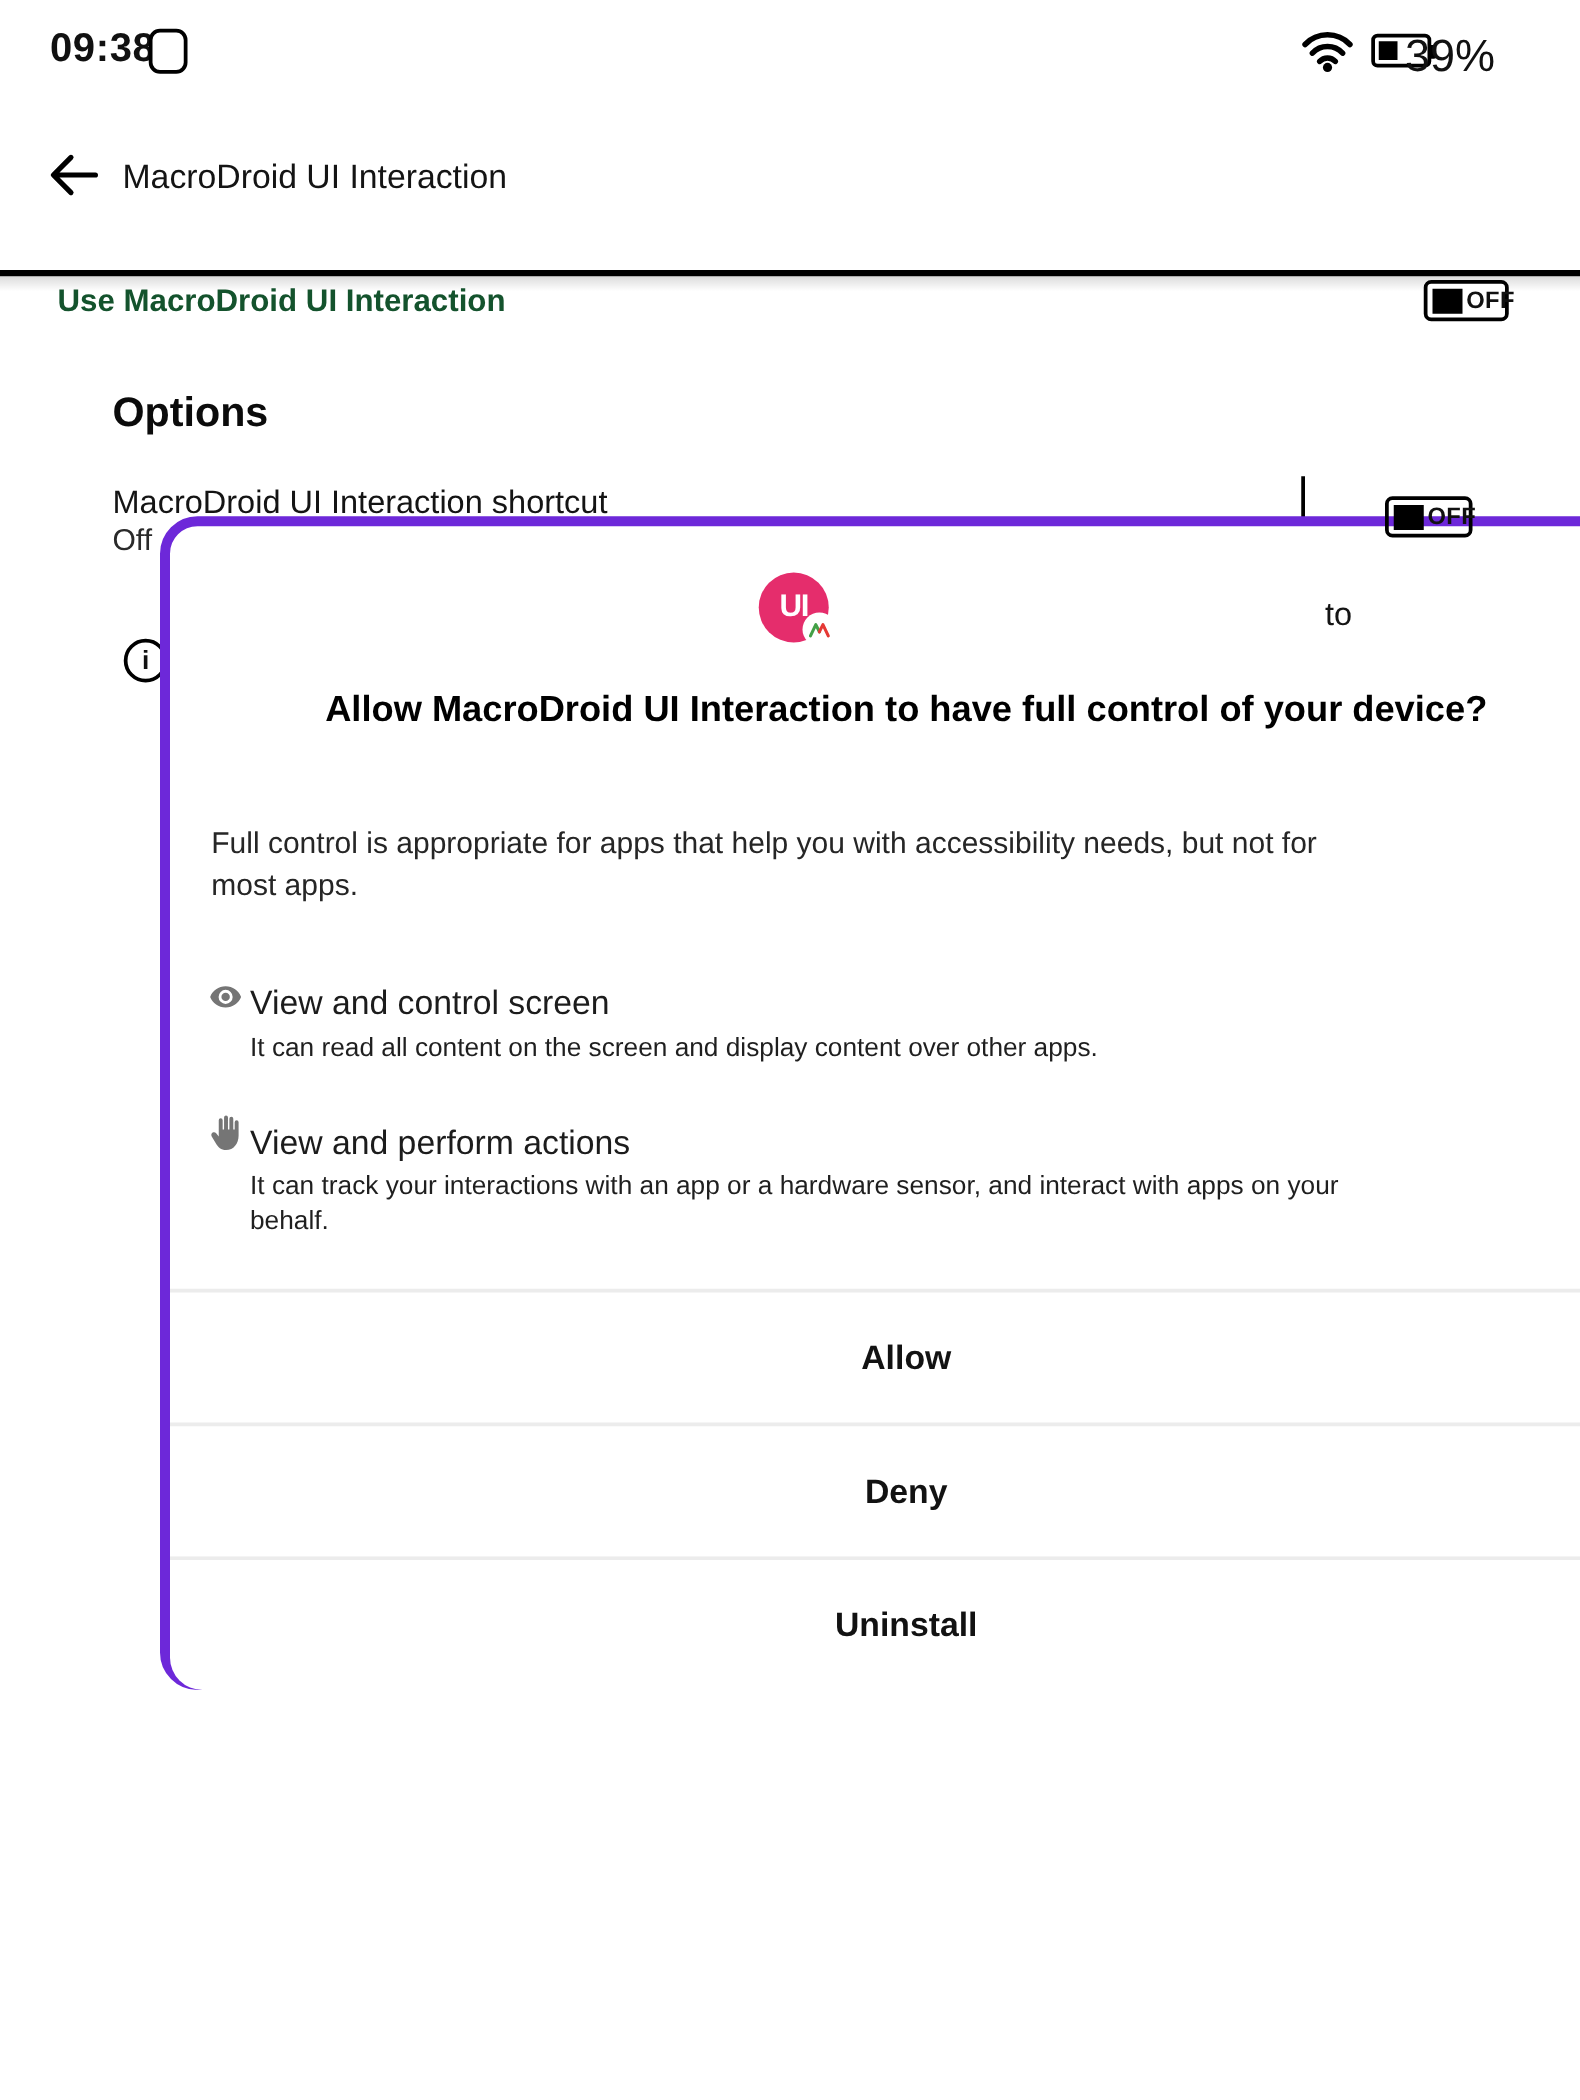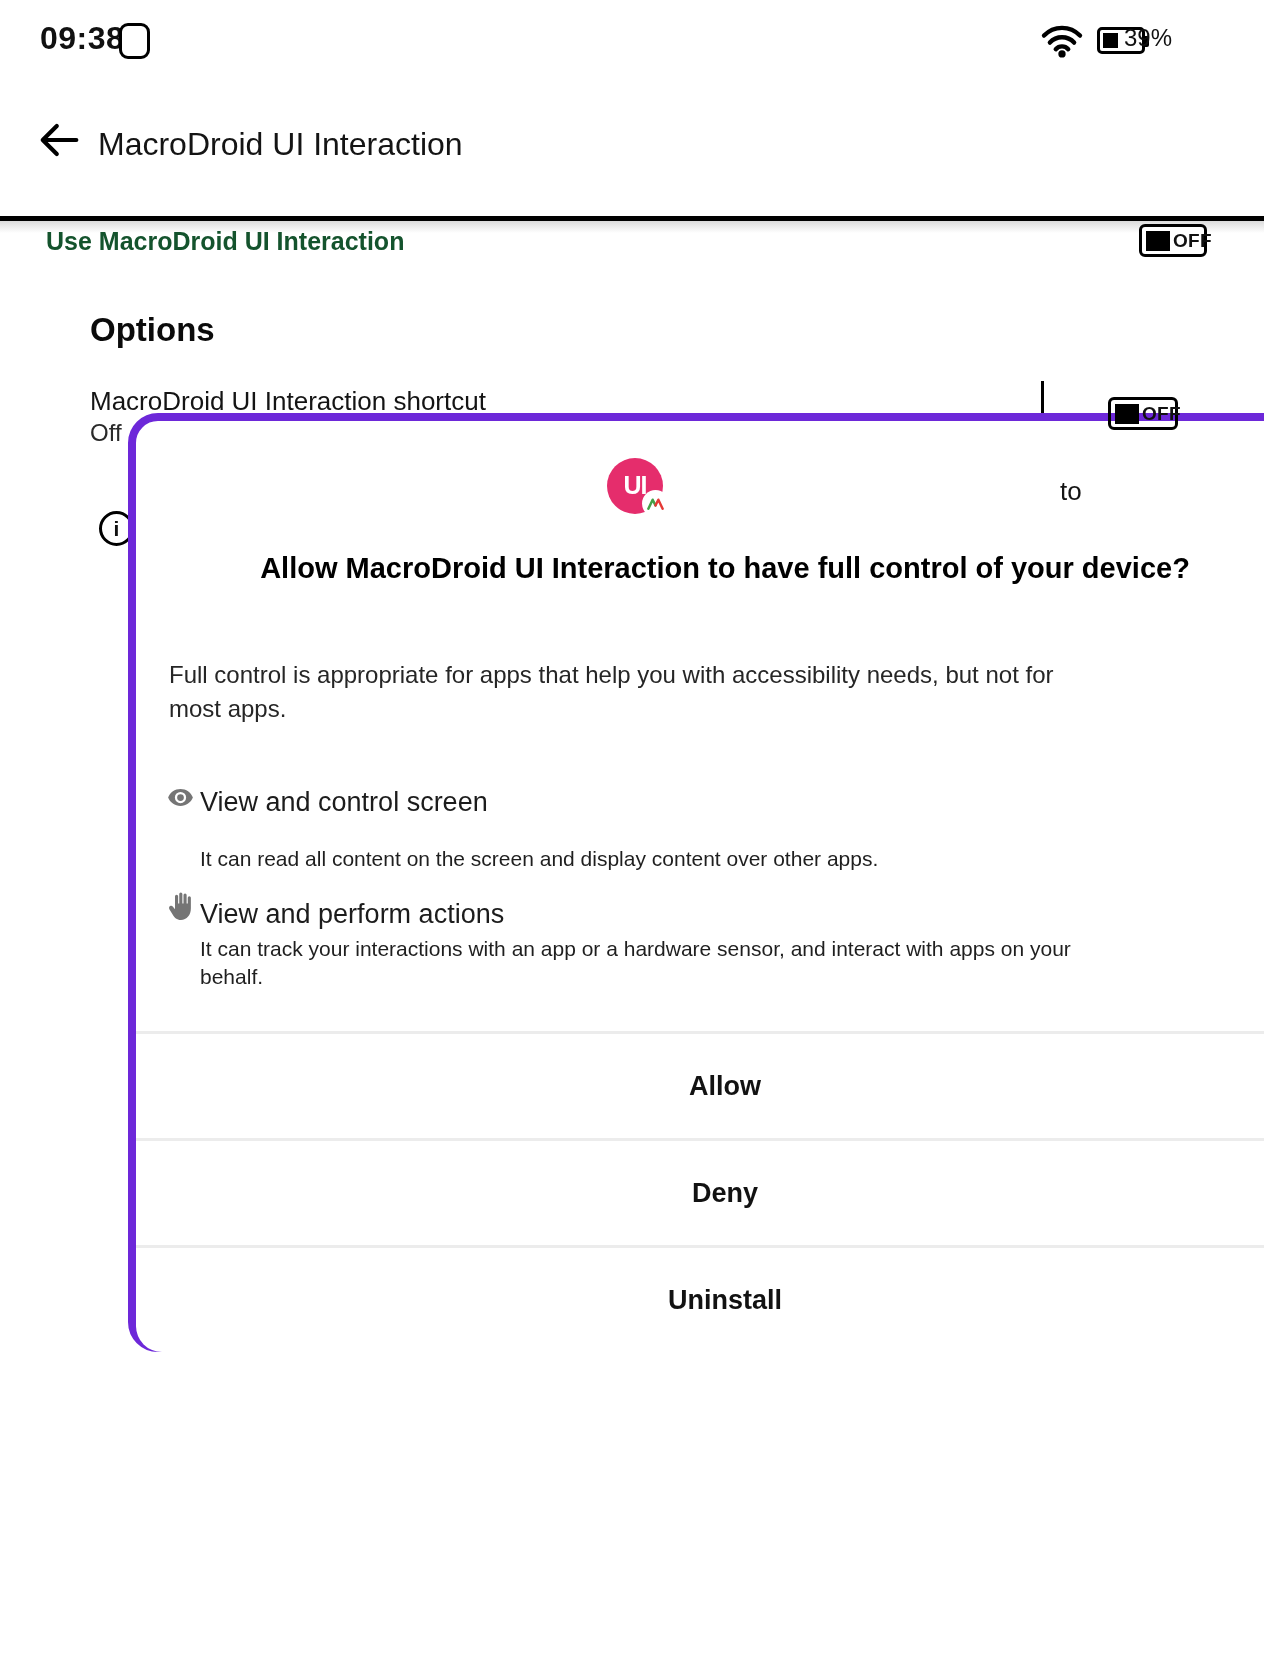--- a/index.html
+++ b/index.html
@@ -7,25 +7,25 @@
   body { font-family:"Liberation Sans", sans-serif; color:#111; }
   #screen { position:relative; width:1264px; height:1680px; background:#fff; overflow:hidden; }
 
   
   .time { position:absolute; left:40px; top:20px; font-size:32px; font-weight:600; letter-spacing:0.5px; }
   .notif-square { position:absolute; left:119px; top:23px; width:31px; height:36px; border:3px solid #000; border-radius:9px; background:#fff; }
   .wifi { position:absolute; left:1040px; top:21px; }
   .battery { position:absolute; left:1097px; top:27px; width:48px; height:27px; border:3px solid #000; border-radius:5px; }
   .battery-fill { position:absolute; left:3px; top:3px; width:15px; height:15px; background:#000; height:calc(100% - 6px); }
   .battery-nub { position:absolute; right:-7px; top:6px; width:5px; height:11px; background:#000; border-radius:0 2px 2px 0; }
-  .battery-pct { position:absolute; left:1124px; top:24px; font-size:24px; font-weight:500; }
+  .battery-pct { position:absolute; left:1124px; top:24px; font-size:36px; font-weight:500; }
 
   
   .back-btn { position:absolute; left:36px; top:118px; width:44px; height:44px; }
-  .header-title { position:absolute; left:98px; top:126px; font-size:32px; font-weight:400; color:#141414; }
+  .header-title { position:absolute; left:98px; top:126px; font-size:27px; font-weight:400; color:#141414; }
   .top-rule { position:absolute; left:0; top:216px; width:1264px; height:5px; background:#000; }
   .top-rule-shadow { position:absolute; left:0; top:221px; width:1264px; height:12px;
       background:linear-gradient(to bottom, rgba(0,0,0,0.14), rgba(0,0,0,0)); }
 
   
   .master-label { position:absolute; left:46px; top:227px; font-size:25px; font-weight:700; color:#14532d; }
   .toggle { position:absolute; display:flex; align-items:center; border:3px solid #000; border-radius:6px; background:#fff; }
   .toggle-1 { left:1139px; top:224px; width:68px; height:33px; }
   .toggle-2 { left:1108px; top:397px; width:70px; height:33px; background:transparent; z-index:30; }
   .toggle-knob { width:24px; height:20px; background:#000; margin-left:4px; flex:0 0 auto; }
@@ -51,21 +51,21 @@
   .app-icon-text { color:#fff; font-size:25px; font-weight:700; letter-spacing:-1px; margin-top:-2px; }
   .app-badge { position:absolute; right:-6px; bottom:-3px; width:27px; height:27px; background:#fff;
       border-radius:50%; display:flex; align-items:center; justify-content:center; }
 
   .dialog-title { position:absolute; left:0; top:128px; width:100%; padding:0 60px; text-align:center;
       font-size:29px; font-weight:600; line-height:39px; color:#000000; }
   .dialog-body { position:absolute; left:33px; top:237px; width:925px; font-size:24px; line-height:34px; color:#262626; }
 
   .perm-icon-eye  { position:absolute; left:31px; top:363px; }
   .perm-title-1   { position:absolute; left:64px; top:366px; font-size:27px; color:#1c1c1c; }
-  .perm-desc-1    { position:absolute; left:64px; top:404px; width:900px; font-size:21px; line-height:28px; color:#1f1f1f;margin-top:20px; }
+  .perm-desc-1    { position:absolute; left:64px; top:404px; width:900px; font-size:21px; line-height:28px; color:#1f1f1f; }
 
   .perm-icon-hand { position:absolute; left:30px; top:468px; }
   .perm-title-2   { position:absolute; left:64px; top:478px; font-size:27px; color:#1c1c1c; }
   .perm-desc-2    { position:absolute; left:64px; top:514px; width:900px; font-size:21px; line-height:28px; color:#1f1f1f; }
 
   .btn-stack { position:absolute; left:0; top:610px; width:100%; }
   .dlg-btn { width:100%; height:107px; border-top:3px solid #ececec; display:flex; align-items:center;
       justify-content:center; font-size:27px; font-weight:600; color:#121212; background:#fff; cursor:pointer; }
   .dlg-btn:first-child { border-radius:0; }
   .dlg-btn:last-child { border-radius:0 0 26px 26px; }

